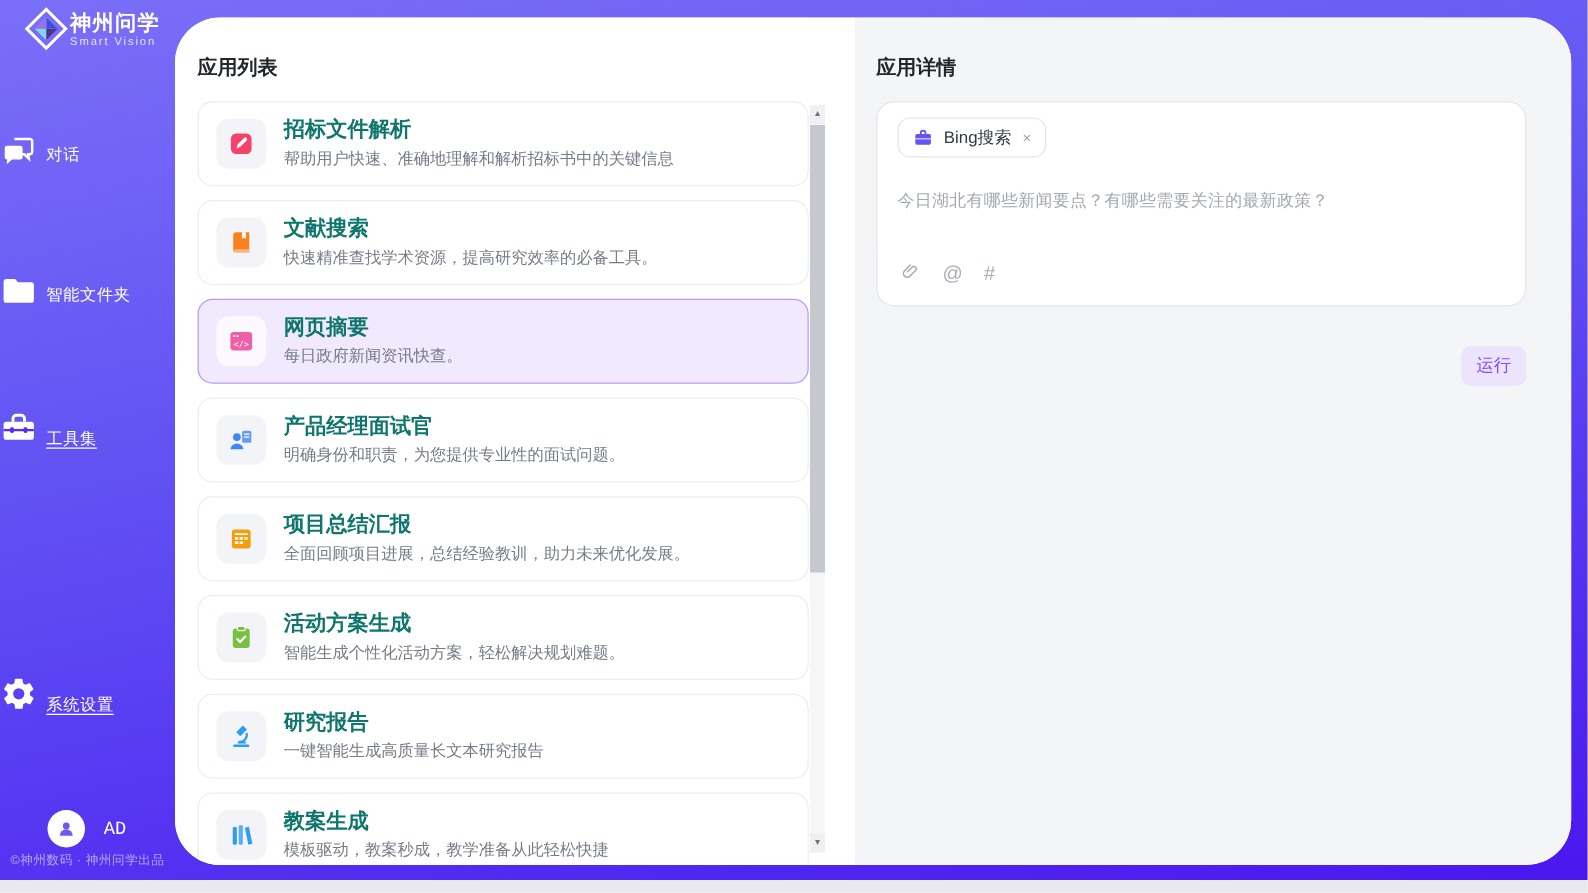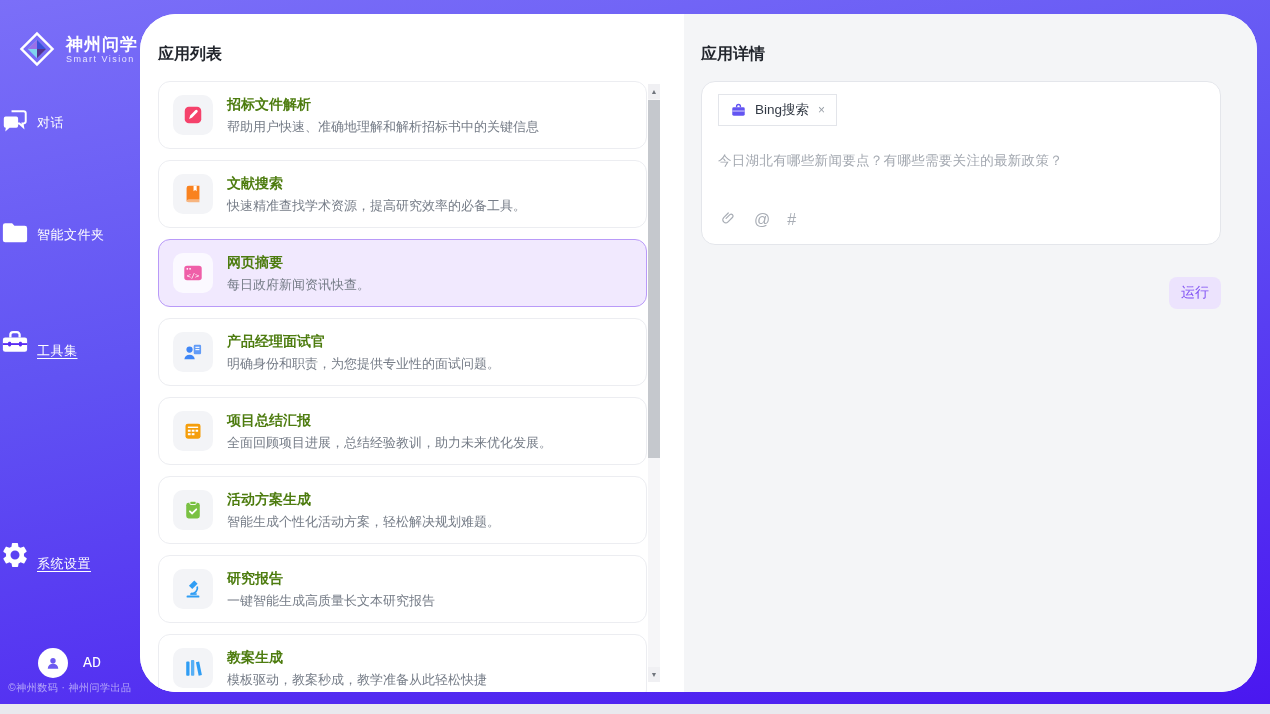--- a/index.html
+++ b/index.html
@@ -3,21 +3,21 @@
 <meta charset="utf-8">
 <style>
   * { margin:0; padding:0; box-sizing:border-box; }
   html,body { width:1270px; height:714px; overflow:hidden; background:#e9e9ee;
     font-family:"Liberation Sans", sans-serif; }
   .app { position:absolute; left:0; top:0; width:1270px; height:704px;
     background:linear-gradient(168deg,#7b6ff8 0%,#6153f3 40%,#4a17f0 100%); }
 
   
   .sidebar { position:absolute; left:0; top:0; width:140px; height:704px; }
-  .logo { position:absolute; top:30px; left:18px; display:flex; align-items:center; gap:10px; }
+  .logo { position:absolute; top:4px; left:18px; display:flex; align-items:center; gap:0; }
   .logo-cn { font-size:17px; font-weight:bold; color:#fff; letter-spacing:1px; line-height:19px; }
   .logo-en { font-size:9px; color:#e6e2ff; letter-spacing:1.5px; }
   .nav-item { position:absolute; left:0; width:140px; display:flex; flex-direction:row;
     align-items:center; gap:7px; color:#fff; cursor:pointer; }
   .nav-item .nav-label { font-size:13px; letter-spacing:.5px; }
   .nav-label.u { text-decoration:underline; text-underline-offset:3px;margin-top:13px; }
   .n1{top:107px;} .n2{top:220px;} .n3{top:328px;} .n5{top:540px;}
   .nav-active { position:absolute; top:420px; left:24px; width:116px; height:74px;
     background:#fff; border-radius:24px 0 0 24px; display:flex; flex-direction:column;
     align-items:center; justify-content:center; gap:4px; color:#5b2ff5; cursor:pointer; }
@@ -40,36 +40,36 @@
   
   .list-panel { width:544px; background:#fff; padding:30px 0 0 18px; position:relative; }
   .panel-title { font-size:16px; font-weight:bold; color:#22262d; }
   .items { margin-top:16px; width:489px; display:flex; flex-direction:column; gap:11px; }
   .list-item { height:68px; flex:none; border:1px solid #ecedf1; border-radius:12px; background:#fff;
     display:flex; align-items:center; gap:14px; padding:0 14px; cursor:pointer; }
   .list-item.selected { background:#f1e9fe; border-color:#b99af8; }
   .item-icon { width:40px; height:40px; border-radius:10px; background:#f3f4f7; flex:none;
     display:flex; align-items:center; justify-content:center; }
   .selected .item-icon { background:#fbf9ff; }
-  .item-title { font-size:14px; font-weight:bold; color:#4d7c0f; line-height:20px; }
+  .item-title { font-size:17px; font-weight:bold; color:#0f766e; line-height:20px; }
   .item-desc { font-size:13px; color:#757c87; line-height:19px; margin-top:3px; }
 
   
   .sb { position:absolute; right:24px; top:70px; width:12px; height:598px; background:#f6f6f8; }
   .sb-btn { position:absolute; left:0; width:12px; height:15px; background:#f0f0f3;
     display:flex; align-items:center; justify-content:center; font-size:7px; color:#70757d; cursor:pointer; }
   .sb-up{top:0;} .sb-down{bottom:0;}
   .sb-thumb { position:absolute; left:0; top:16px; width:12px; height:358px; background:#c5c8cd; cursor:pointer; }
 
   
   .detail-panel { flex:1; background:#f4f5f7; padding:30px 0 0 17px; }
   .card { margin-top:16px; width:520px; height:164px; background:#fff; border:1px solid #e4e6eb;
     border-radius:14px; padding:12px 16px; position:relative; }
   .chip { display:inline-flex; align-items:center; gap:8px; height:32px; padding:0 11px;
-    border:1px solid #e3e5ea; border-radius:0; background:#fff; }
+    border:1px solid #e3e5ea; border-radius:10px; background:#fff; }
   .chip-label { font-size:13.5px; color:#333a45; }
   .chip-close { font-size:12px; color:#9aa0a8; cursor:pointer; margin-left:1px; }
   .query { margin-top:26px; font-size:13.5px; color:#a3a8b0; letter-spacing:.3px; }
   .tools { position:absolute; left:18px; bottom:13px; display:flex; align-items:center; gap:17px; }
   .tool-txt { font-size:16px; color:#a8adb5; cursor:pointer; line-height:16px; }
   .run-row { width:520px; margin-top:32px; display:flex; justify-content:flex-end; }
   .run-btn { min-width:50px; height:32px; padding:0 12px; border:none; border-radius:8px;
     background:#ece3fd; color:#8152f4; font-size:14px; cursor:pointer; }
 </style>
 </head>

